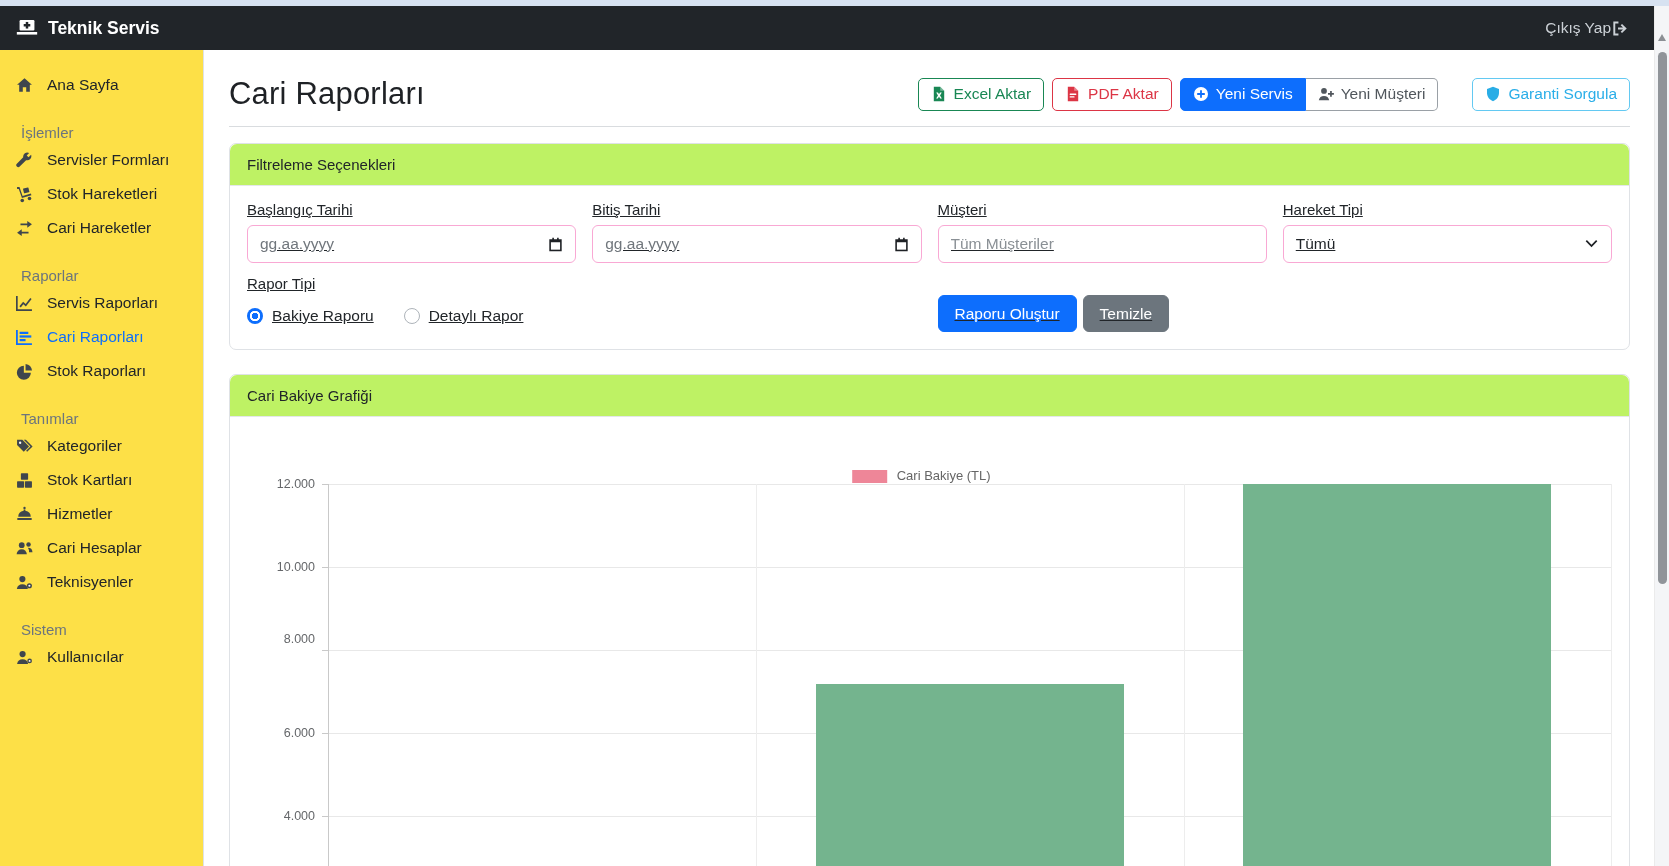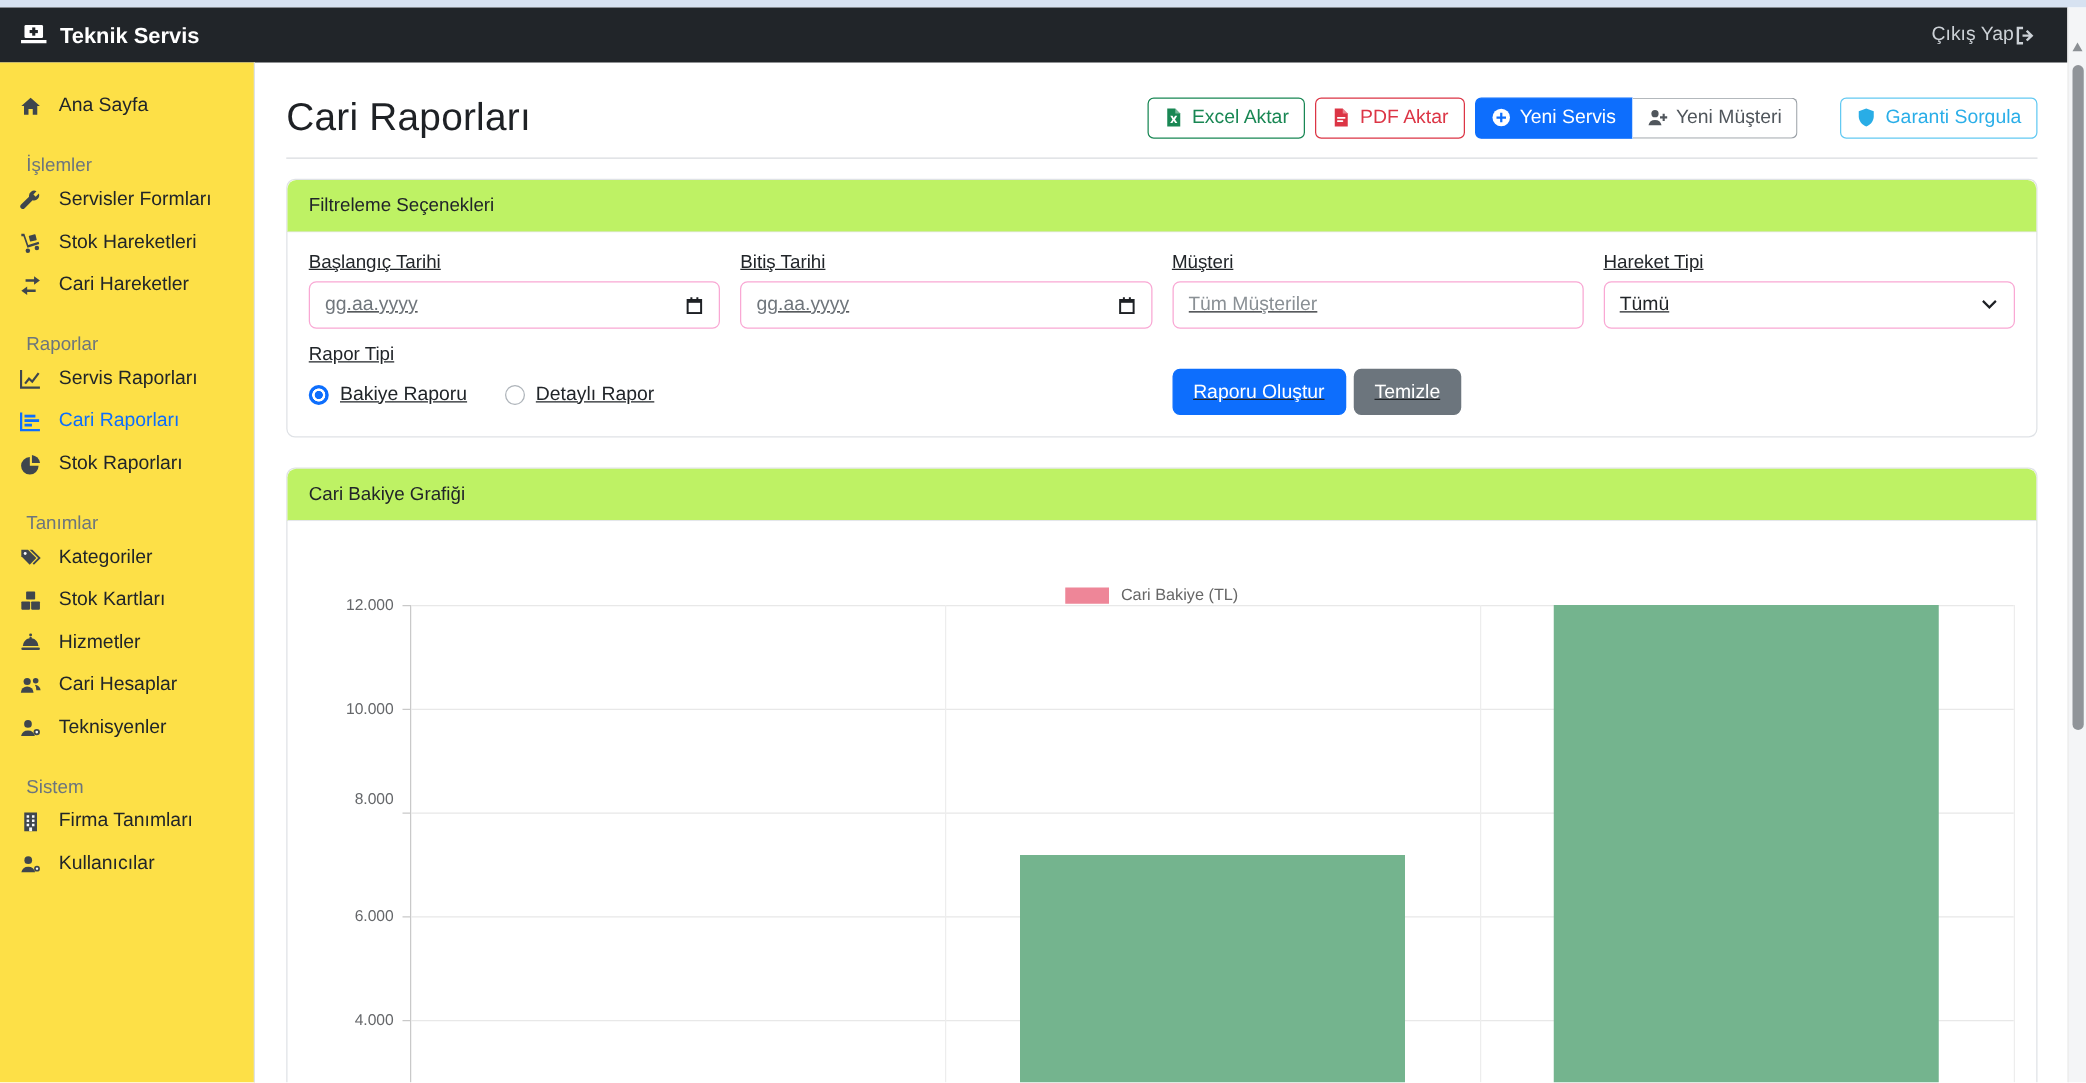--- a/index.html
+++ b/index.html
@@ -249,37 +249,20 @@
             <circle cx="6" cy="4.8" r="2.9"></circle>
             <path d="M.8 14a5.3 5.3 0 0 1 10.4 0z"></path>
             <circle cx="12.6" cy="11" r="2.4"></circle>
             <circle cx="12.6" cy="11" r="1" fill="#f8f9fa"></circle>
           </svg>
         </span>
       <span>Teknisyenler</span>
     </a>
 
     <div class="side-title">Sistem</div>
-    <a class="side-item">
-      <span class="icn">
-          <svg viewBox="0 0 16 16" fill="currentColor">
-            <path d="M3.2 1h9.6v14H3.2z"></path>
-            <g fill="#f8f9fa">
-              <rect x="5" y="3" width="1.9" height="1.9"></rect>
-              <rect x="9" y="3" width="1.9" height="1.9"></rect>
-              <rect x="5" y="6.2" width="1.9" height="1.9"></rect>
-              <rect x="9" y="6.2" width="1.9" height="1.9"></rect>
-              <rect x="5" y="9.4" width="1.9" height="1.9"></rect>
-              <rect x="9" y="9.4" width="1.9" height="1.9"></rect>
-              <rect x="6.9" y="12.2" width="2.2" height="2.8"></rect>
-            </g>
-          </svg>
-        </span>
-      <span>Firma Tanımları</span>
-    </a>
     <a class="side-item">
       <span class="icn">
           <svg viewBox="0 0 16 16" fill="currentColor">
             <circle cx="6.2" cy="4.8" r="2.9"></circle>
             <path d="M1 14a5.3 5.3 0 0 1 10.4 0z"></path>
             <circle cx="12.8" cy="11.2" r="2.2"></circle>
             <circle cx="12.8" cy="11.2" r=".9" fill="#f8f9fa"></circle>
           </svg>
         </span>
       <span>Kullanıcılar</span>

